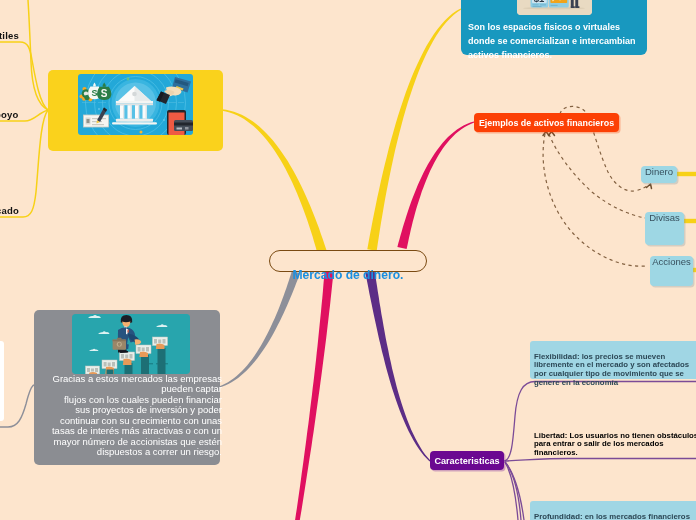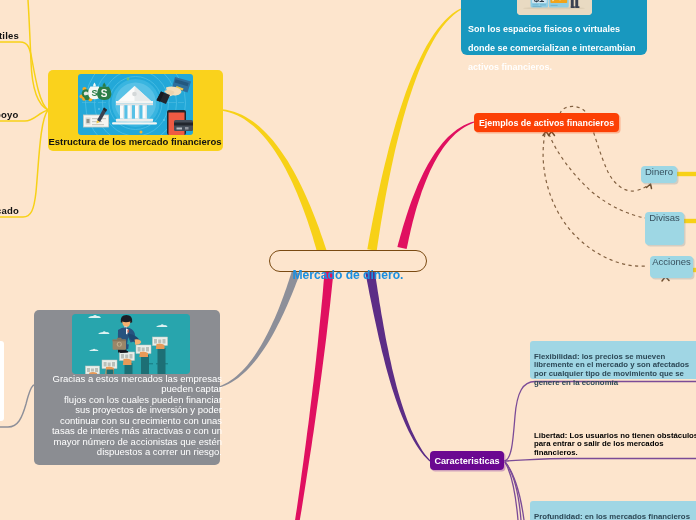--- a/index.html
+++ b/index.html
@@ -16,21 +16,21 @@
 
   
   #estructura{left:48px;top:70px;width:175px;height:81px;background:#fad21c;border-radius:5px;}
   #estructura .pic{position:absolute;left:30px;top:4px;width:115px;height:61px;overflow:hidden;border-radius:3px;}
   #estructura .cap{position:absolute;left:0;top:66px;width:174px;text-align:center;
       font-size:9.5px;font-weight:bold;color:#111;white-space:nowrap;}
 
   
   #espacios{left:461px;top:-34px;width:186px;height:89px;background:#1898bf;border-radius:6px;}
   #espacios .pic{position:absolute;left:56px;top:12px;width:75px;height:37px;background:#e9dac2;border-radius:4px;overflow:hidden;}
-  #espacios .txt{position:absolute;left:7px;top:53.5px;width:176px;color:#fff;font-size:9px;font-weight:bold;line-height:19px;white-space:pre-line;}
+  #espacios .txt{position:absolute;left:7px;top:53.5px;width:176px;color:#fff;font-size:9px;font-weight:bold;line-height:14px;white-space:pre-line;}
 
   
   #gracias{left:34px;top:310px;width:186px;height:155px;background:#8b8d92;border-radius:5px;text-align:right;}
   #gracias .pic{position:absolute;left:38px;top:3.5px;width:118px;height:60px;overflow:hidden;border-radius:3px;}
   #gracias .txt{position:absolute;left:6px;top:63.5px;width:182px;color:#fff;font-size:9.5px;line-height:10.5px;white-space:pre-line;}
 
   
   #ejemplos{left:474px;top:113px;width:145px;height:19px;background:#fc4005;border-radius:4px;box-shadow:1.5px 1.5px 0 rgba(252,64,5,.32);
      display:flex;align-items:center;justify-content:center;}
   #ejemplos span{color:#fff;font-size:8.9px;font-weight:bold;white-space:nowrap;}
@@ -208,21 +208,20 @@
         <g>
           <rect x="89" y="36" width="19" height="25" rx="2" fill="#22262d"></rect>
           <rect x="90.5" y="38.5" width="16" height="22.5" fill="#ef5a43"></rect>
           <rect x="96" y="46" width="19" height="11" rx="1.5" fill="#464e59"></rect>
           <rect x="96" y="48.5" width="19" height="3" fill="#22262d"></rect>
           <rect x="98.5" y="53.5" width="5.5" height="2" fill="#b8bdc4"></rect>
           <rect x="107" y="53" width="3.5" height="2.5" fill="#8f949c"></rect>
         </g>
       </svg>
     </div>
-    <div class="cap">Estructura de los mercado financieros</div>
   </div>
 
   <div class="node" id="espacios">
     <div class="pic">
       <svg viewBox="0 -20 75 37" width="75" height="37" style="display:block">
         <rect x="0" y="-20" width="75" height="37" fill="#e9dac2"></rect>
         <ellipse cx="37" cy="10.2" rx="31" ry="1.2" fill="#dccdb4"></ellipse>
         <g>
           <rect x="13.5" y="-8" width="17.7" height="17.5" rx="1.6" fill="#8fcde4"></rect>
           <rect x="15" y="-6.5" width="14.7" height="11.5" rx=".8" fill="#cfe4ef"></rect>
@@ -359,21 +358,21 @@
   <div class="node" id="caracteristicas">
     <span>Caracteristicas</span>
   </div>
 
   <div class="node tag" style="left:641px;top:166px;width:36px;height:17px;">
     <span>Dinero</span>
     </div>
   <div class="node tag" style="left:645px;top:212px;width:39px;height:33px;">
     <span>Divisas</span>
     </div>
-  <div class="node tag" style="left:650px;top:256px;width:43px;height:22px;">
+  <div class="node tag" style="left:650px;top:256px;width:43px;height:30px;">
     <span>Acciones</span>
     </div>
 
   <div class="rtxt rbox" style="left:530px;top:341px;width:195px;height:38px;padding:3px 4px;border-radius:3px;">
     <span>Flexibilidad: los precios se mueven
 libremente en el mercado y son afectados
 por cualquier tipo de movimiento que se
 genere en la economía</span></div>
   <div class="rtxt plain" style="left:534px;top:423px;width:220px;">
     <span>Libertad: Los usuarios no tienen obstáculos

